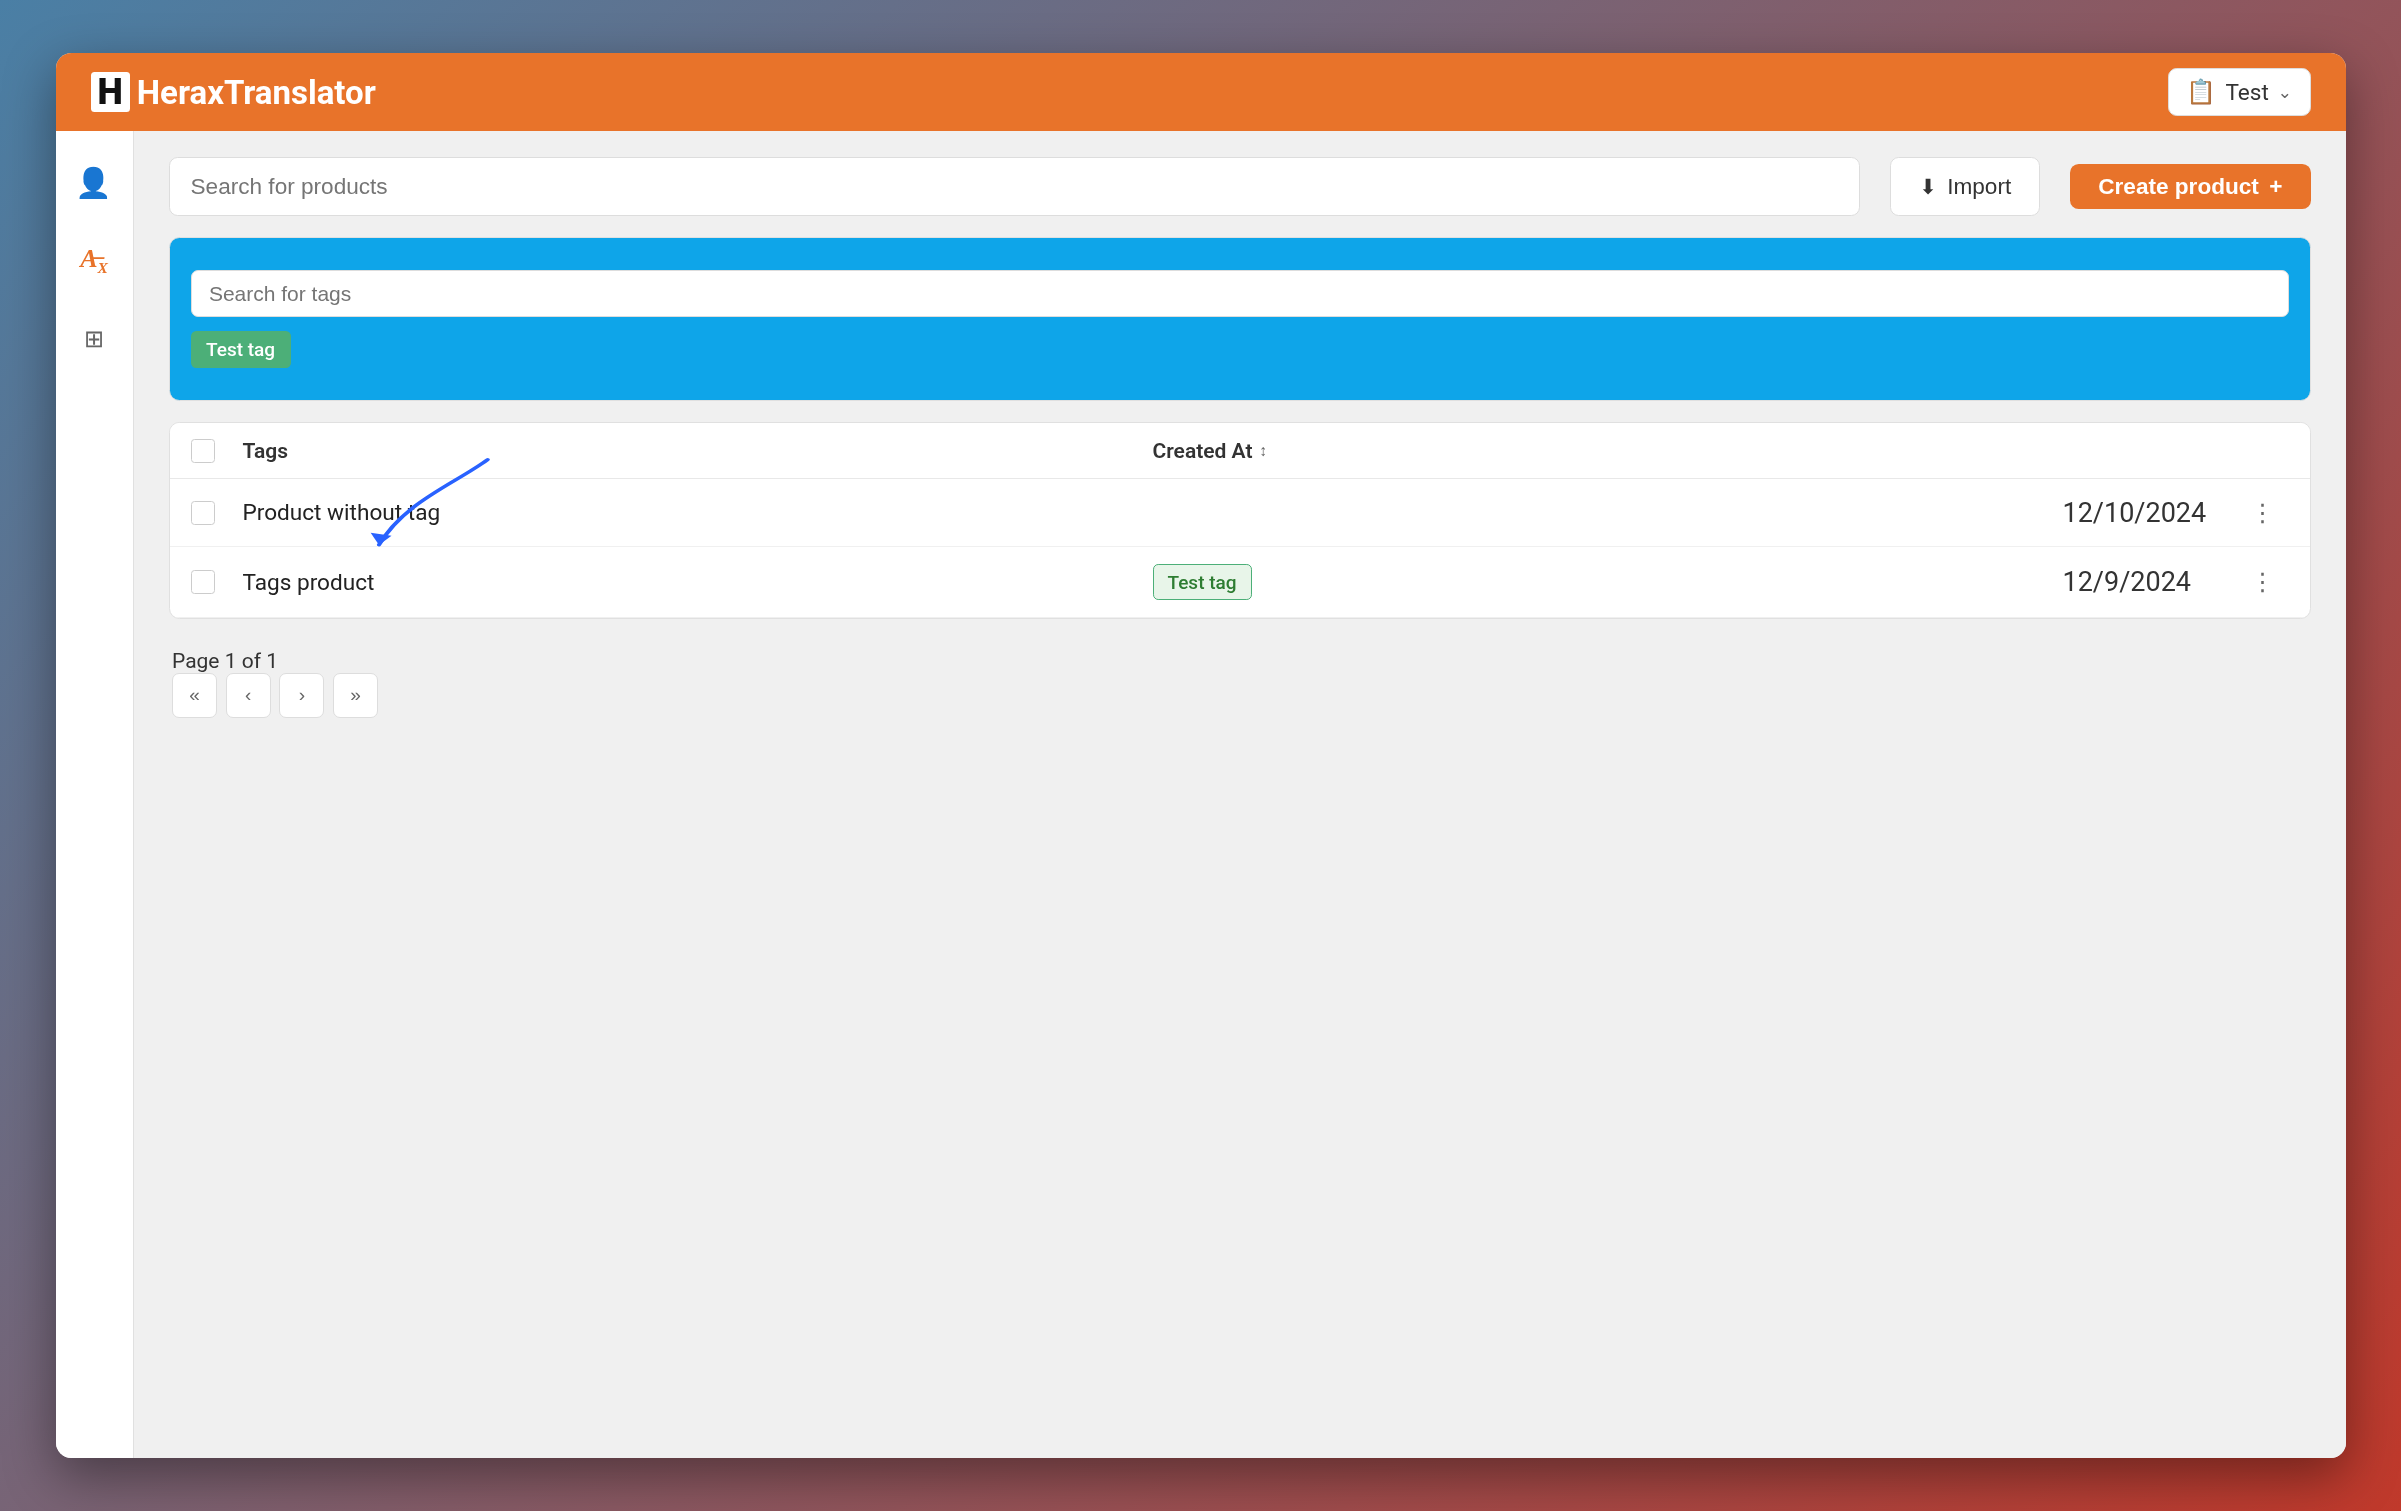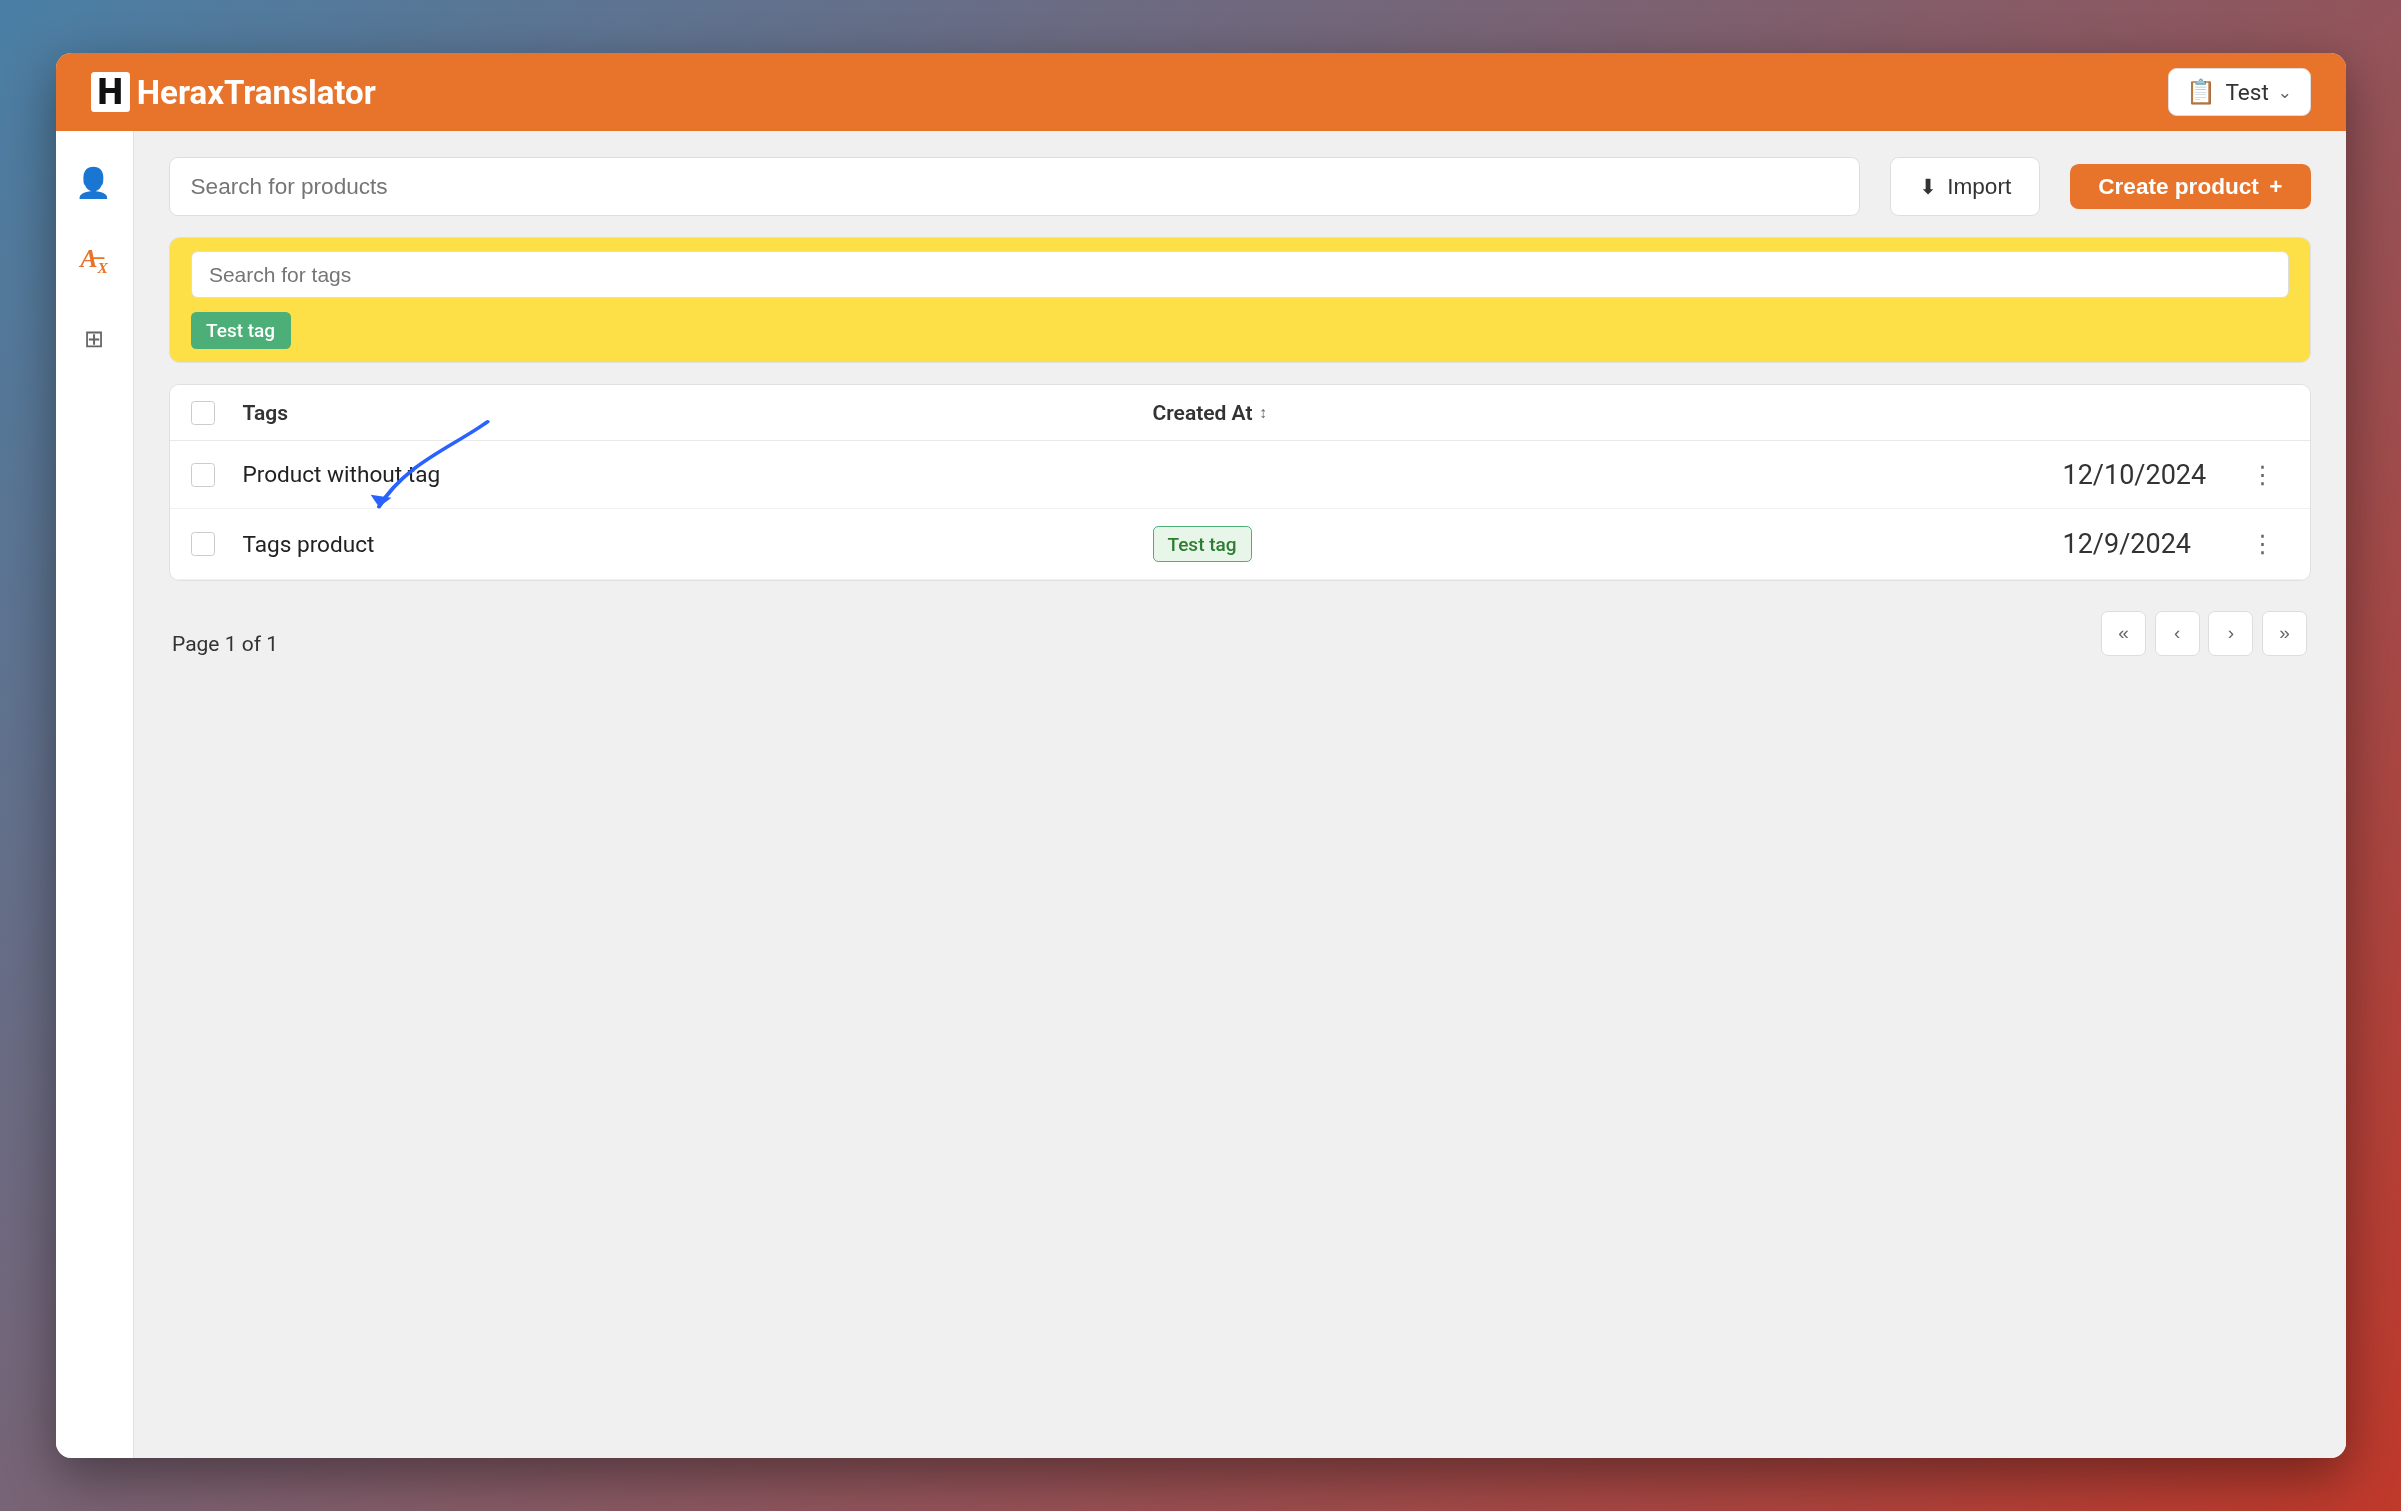--- a/index.html
+++ b/index.html
@@ -176,24 +176,24 @@
       background: #e8732a;
       color: #fff;
       font-size: 22.6px;
       font-weight: 600;
       cursor: pointer;
       white-space: nowrap;
     }
 
     
     .tag-filter-area {
-      background: #fde047;
+      background: #0ea5e9;
       border: 1.3px solid #e0e0e0;
       border-radius: 10.4px;
-      padding: 13px 21px;
+      padding: 32px 21px;
       margin-bottom: 21px;
     }
 
     .tag-search {
       width: 100%;
       height: 47px;
       border: 1.3px solid #ddd;
       border-radius: 7px;
       padding: 0 17.4px;
       font-size: 21px;
@@ -301,23 +301,24 @@
       align-items: center;
       justify-content: center;
       cursor: pointer;
       font-size: 24px;
       color: #666;
     }
 
     
     .pagination {
       display: flex;
-      align-items: flex-end;
+      align-items: flex-start;
       justify-content: space-between;
       padding: 8.7px 3.5px;
+      flex-direction: column;
     }
 
     .pagination-info {
       font-size: 21px;
       color: #333;
     }
 
     .pagination-controls {
       display: flex;
       gap: 8.7px;

